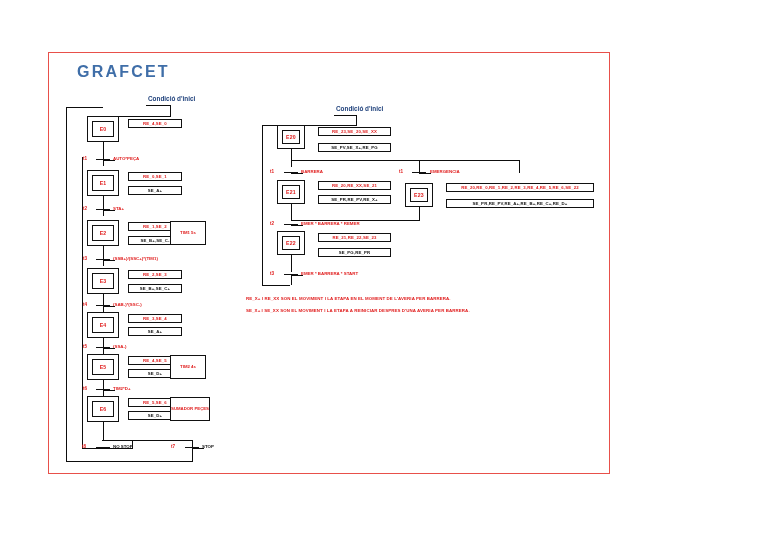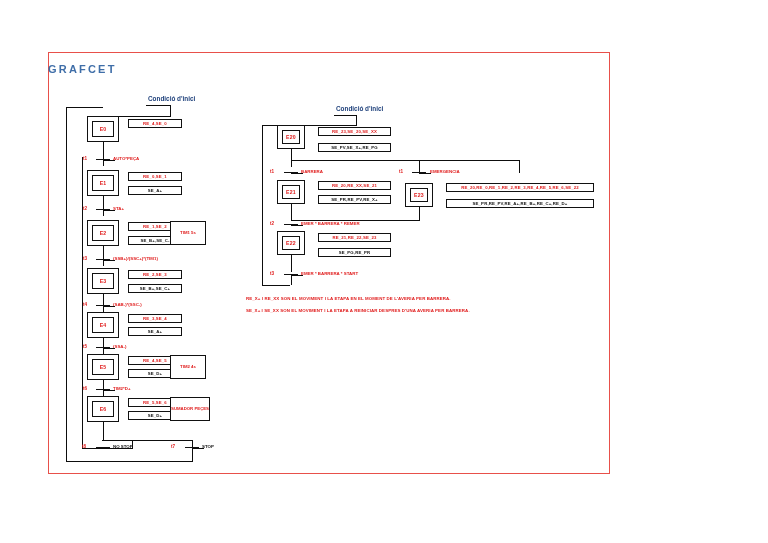--- a/index.html
+++ b/index.html
@@ -3,22 +3,22 @@
 <meta charset="utf-8">
 <style>
   html,body{margin:0;padding:0;background:#ffffff;}
   body{width:768px;height:543px;font-family:"Liberation Sans",sans-serif;overflow:hidden;}
   #canvas{position:relative;width:768px;height:543px;background:#fff;}
 
   
   .frame{position:absolute;left:48px;top:52px;width:562px;height:422px;
          border:1.5px solid #e8504a;background:#fff;box-sizing:border-box;}
 
-  .title{position:absolute;left:48px;top:63px;color:#3f6ea8;font-weight:bold;
-         font-size:11px;letter-spacing:2.2px;}
+  .title{position:absolute;left:77px;top:63px;color:#3f6ea8;font-weight:bold;
+         font-size:16px;letter-spacing:2.2px;}
 
   
   .ln{position:absolute;background:#0d0d0d;}
   .hl{height:1px;}
   .vl{width:1px;}
 
   
   .step{position:absolute;border:1.4px solid #111;background:#fff;box-sizing:border-box;}
   .step .inner{position:absolute;left:4px;top:4px;right:4px;bottom:4px;
                border:1.2px solid #111;box-sizing:border-box;display:flex;

